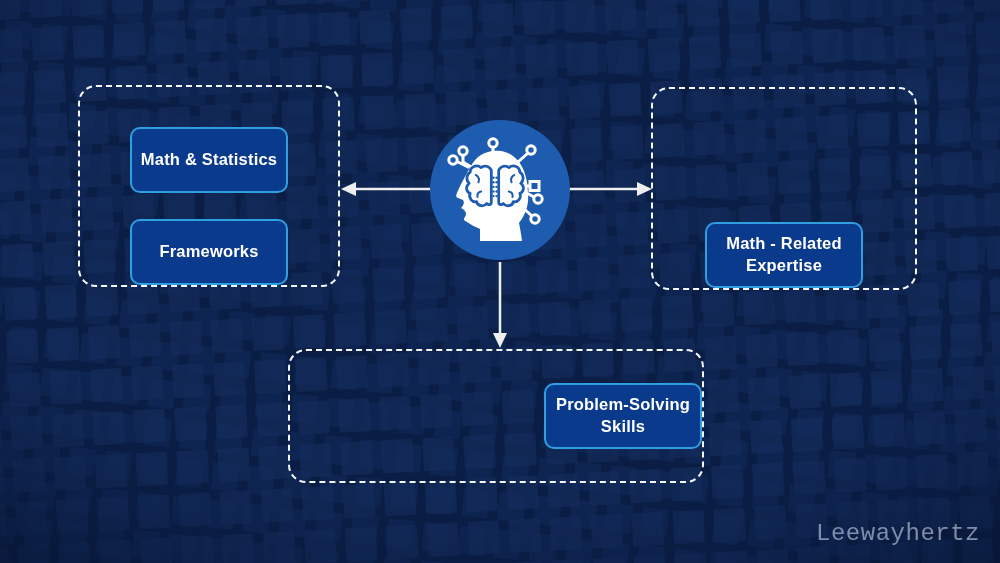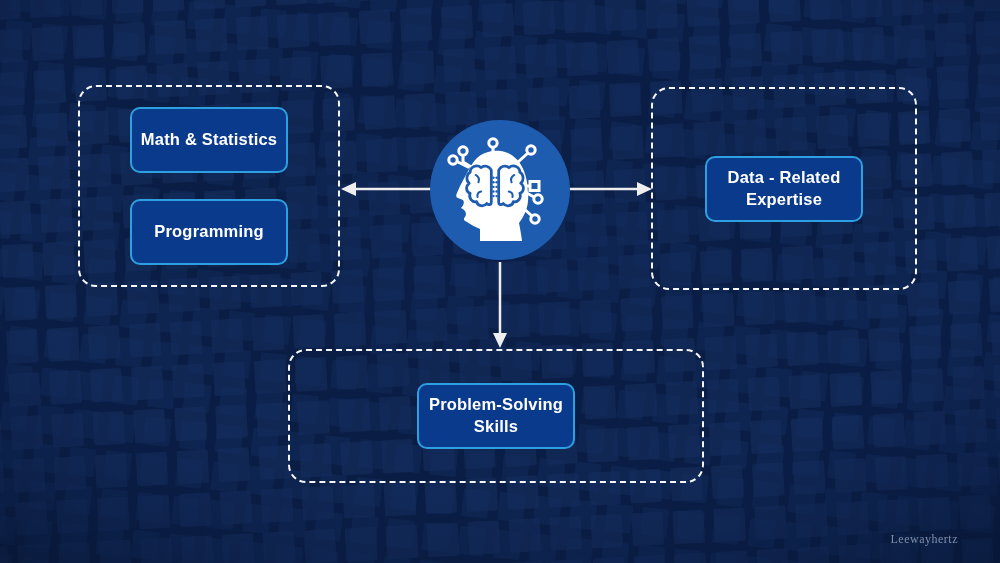--- a/index.html
+++ b/index.html
@@ -13,21 +13,21 @@
   #bg-svg { z-index: 0; }
   #arrow-svg { z-index: 1; pointer-events: none; }
 
   .group {
     position: absolute;
     z-index: 2;
     border: 2px dashed var(--group-border, #f5f7fa);
     border-radius: 18px;
     display: flex;
     align-items: center;
-    justify-content: center;
+    justify-content: flex-end;
   }
   .group.vertical { flex-direction: column; }
   .group.horizontal { flex-direction: row; }
   #group-left   { left: 78px;  top: 85px;  width: 262px; height: 202px; gap: 26px; }
   #group-right  { left: 651px; top: 87px;  width: 266px; height: 203px; gap: 24px; }
   #group-bottom { left: 288px; top: 349px; width: 416px; height: 134px; gap: 30px; }
 
   .skill-box {
     width: 158px;
     min-height: 66px;
@@ -53,24 +53,24 @@
     z-index: 2;
     left: 430px;
     top: 120px;
     width: 140px;
     height: 140px;
   }
 
   #watermark {
     position: absolute;
     z-index: 3;
-    right: 42px;
+    right: 20px;
     bottom: 16px;
-    font-family: Liberation Serif, serif;
-    font-size: 12px;
+    font-family: Liberation Mono, monospace;
+    font-size: 24px;
     letter-spacing: 0.5px;
     color: var(--watermark, #93a1bc);
     opacity: 0.85;
   }
 </style>
 </head>
 <body>
 
 <svg id="bg-svg" class="layer" width="1000" height="563" viewBox="0 0 1000 563" aria-hidden="true">
   <defs>
@@ -105,27 +105,27 @@
     <line x1="500" y1="262" x2="500" y2="334" stroke-width="2.5"></line>
     <polygon points="500,348 493,333 507,333" stroke="none"></polygon>
   </g>
 </svg>
 
 <div class="group vertical" id="group-left">
   <div class="skill-box">
     <span>Math &amp; Statistics</span>
   </div>
   <div class="skill-box">
-    <span>Programming</span>
+    <span>Frameworks</span>
   </div>
 </div>
 
 <div class="group vertical" id="group-right">
   <div class="skill-box">
-    <span>Data - Related Expertise</span>
+    <span>Math - Related Expertise</span>
   </div>
 </div>
 
 <div class="group horizontal" id="group-bottom">
   <div class="skill-box">
     <span>Problem-Solving Skills</span>
   </div>
 </div>
 
 <div id="center-node">

